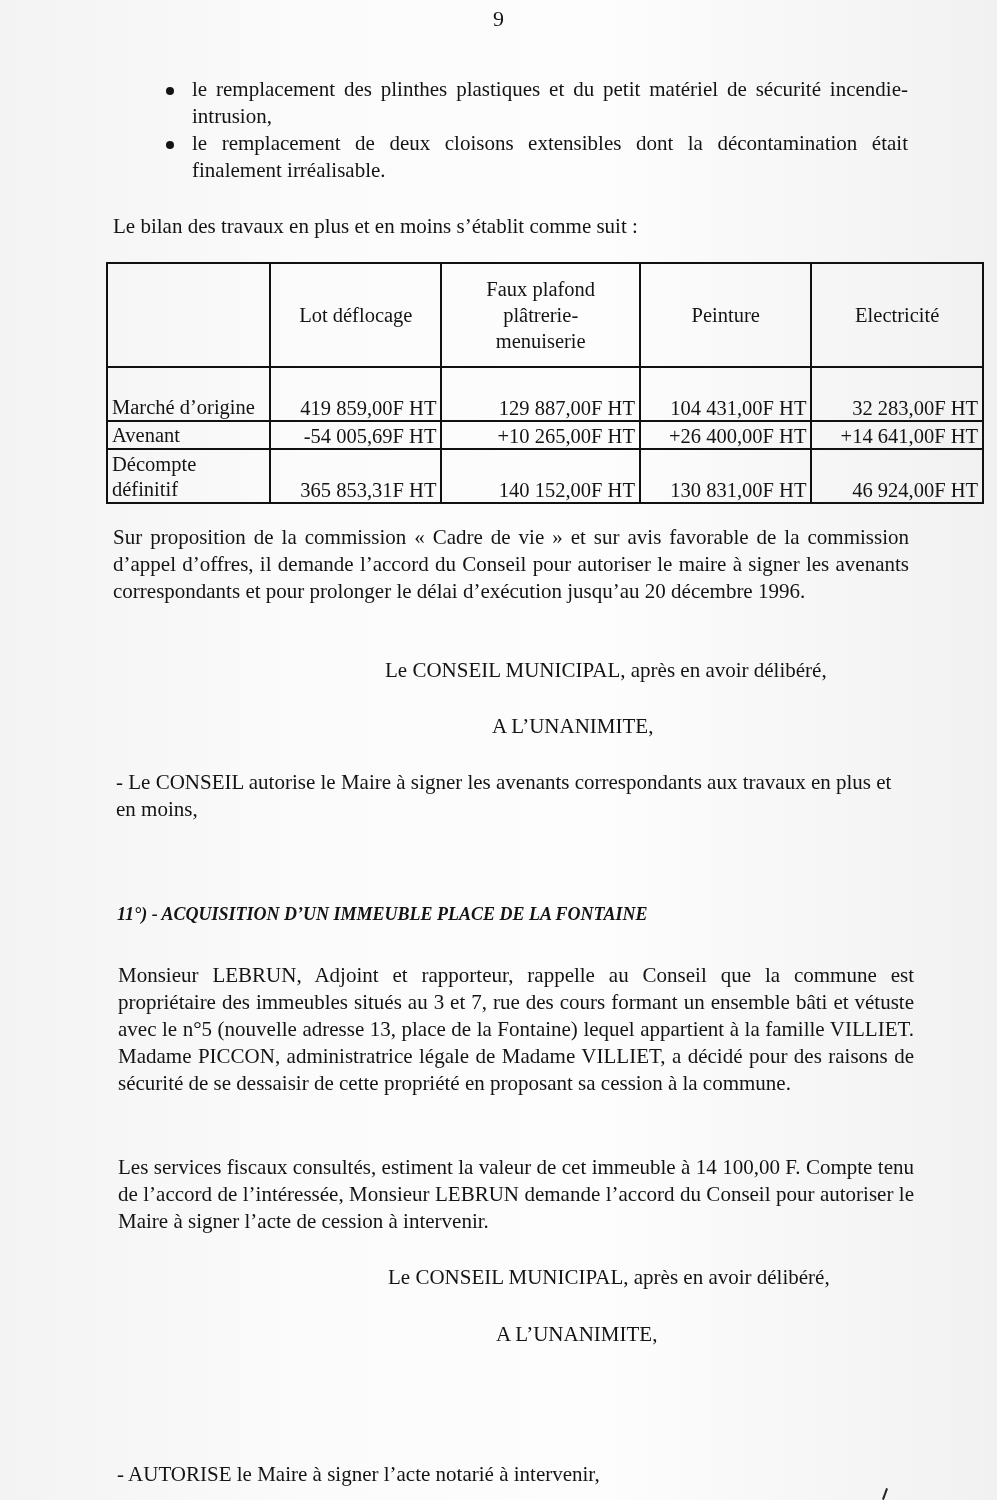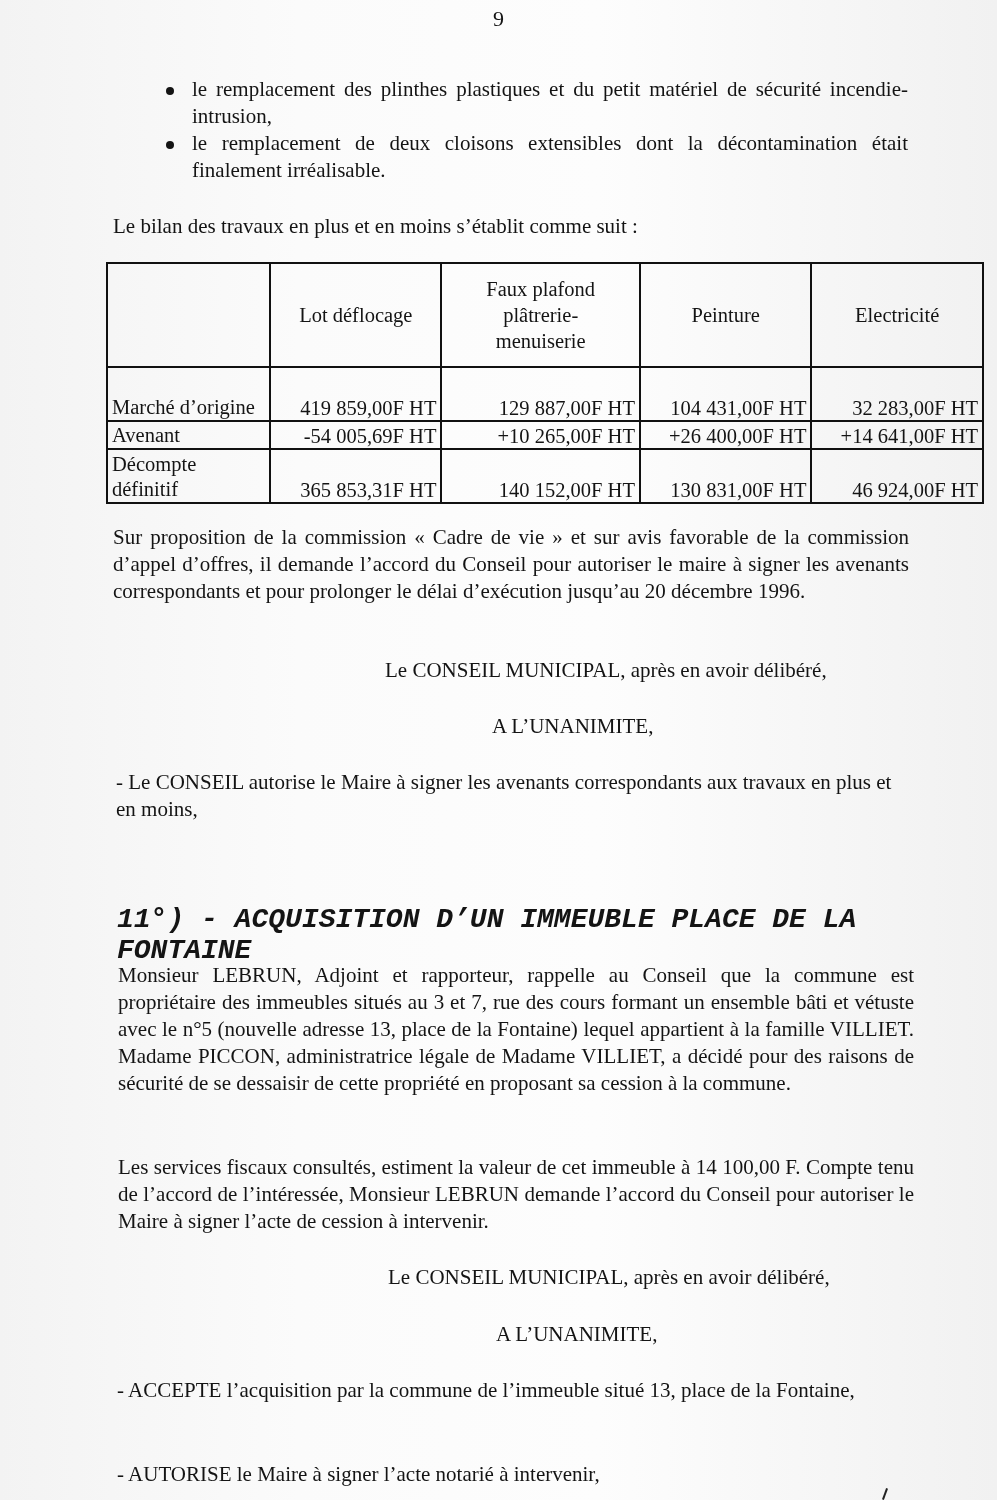--- a/index.html
+++ b/index.html
@@ -30,21 +30,21 @@
   table.bilan td.rowlabel { text-align: left; vertical-align: bottom; line-height: 25px; }
   table.bilan td.val { text-align: right; vertical-align: bottom; white-space: nowrap; }
   table.bilan tr.r1 td { height: 52px; }
   table.bilan tr.r2 td { height: 26px; }
   table.bilan tr.r3 td { height: 52px; }
   .p1 { left: 113px; top: 524px; width: 796px; }
   .center1 { left: 385px; top: 657px; }
   .center2 { left: 492px; top: 713px; }
   .dash1 { left: 116px; top: 769px; width: 790px; text-align: left; }
   .dash2 { left: 116px; top: 851px; }
-  .heading { left: 117px; top: 904px; font-size: 28px; font-weight: bold; font-style: italic; font-family: Liberation Mono, monospace; }
+  .heading { left: 117px; top: 904px; font-size: 18px; font-weight: bold; font-style: italic; }
   .p2 { left: 118px; top: 962px; width: 796px; }
   .p3 { left: 118px; top: 1154px; width: 796px; }
   .center3 { left: 388px; top: 1264px; }
   .center4 { left: 496px; top: 1321px; }
   .dash3 { left: 117px; top: 1377px; width: 790px; text-align: left; }
   .dash4 { left: 117px; top: 1461px; }
   .mark { left: 884px; top: 1488px; width: 2px; height: 12px; background: #222; transform: rotate(20deg); }
 </style>
 </head>
 <body>
@@ -107,17 +107,16 @@
   <div class="abs txt center2">A L’UNANIMITE,</div>
   <div class="abs txt dash1">- Le CONSEIL autorise le Maire à signer les avenants correspondants aux travaux en plus et en moins,</div>
 
   <div class="abs heading">11°) - ACQUISITION D’UN IMMEUBLE PLACE DE LA FONTAINE</div>
 
   <div class="abs txt p2">Monsieur LEBRUN, Adjoint et rapporteur, rappelle au Conseil que la commune est propriétaire des immeubles situés au 3 et 7, rue des cours formant un ensemble bâti et vétuste avec le n°5 (nouvelle adresse 13, place de la Fontaine) lequel appartient à la famille VILLIET. Madame PICCON, administratrice légale de Madame VILLIET, a décidé pour des raisons de sécurité de se dessaisir de cette propriété en proposant sa cession à la commune.</div>
   <div class="abs txt p3">Les services fiscaux consultés, estiment la valeur de cet immeuble à 14 100,00 F. Compte tenu de l’accord de l’intéressée, Monsieur LEBRUN  demande l’accord du Conseil pour autoriser le Maire à signer l’acte de cession à intervenir.</div>
 
   <div class="abs txt center3">Le CONSEIL MUNICIPAL, après en avoir délibéré,</div>
   <div class="abs txt center4">A L’UNANIMITE,</div>
-  <div class="abs txt dash3">- ACCEPTE l’acquisition par la commune de l’immeuble situé 13, place de la Fontaine,</div>
   <div class="abs txt dash4">- AUTORISE le Maire à signer l’acte notarié à intervenir,</div>
 
   <div class="abs mark"></div>
 </div>
 
 </body></html>

